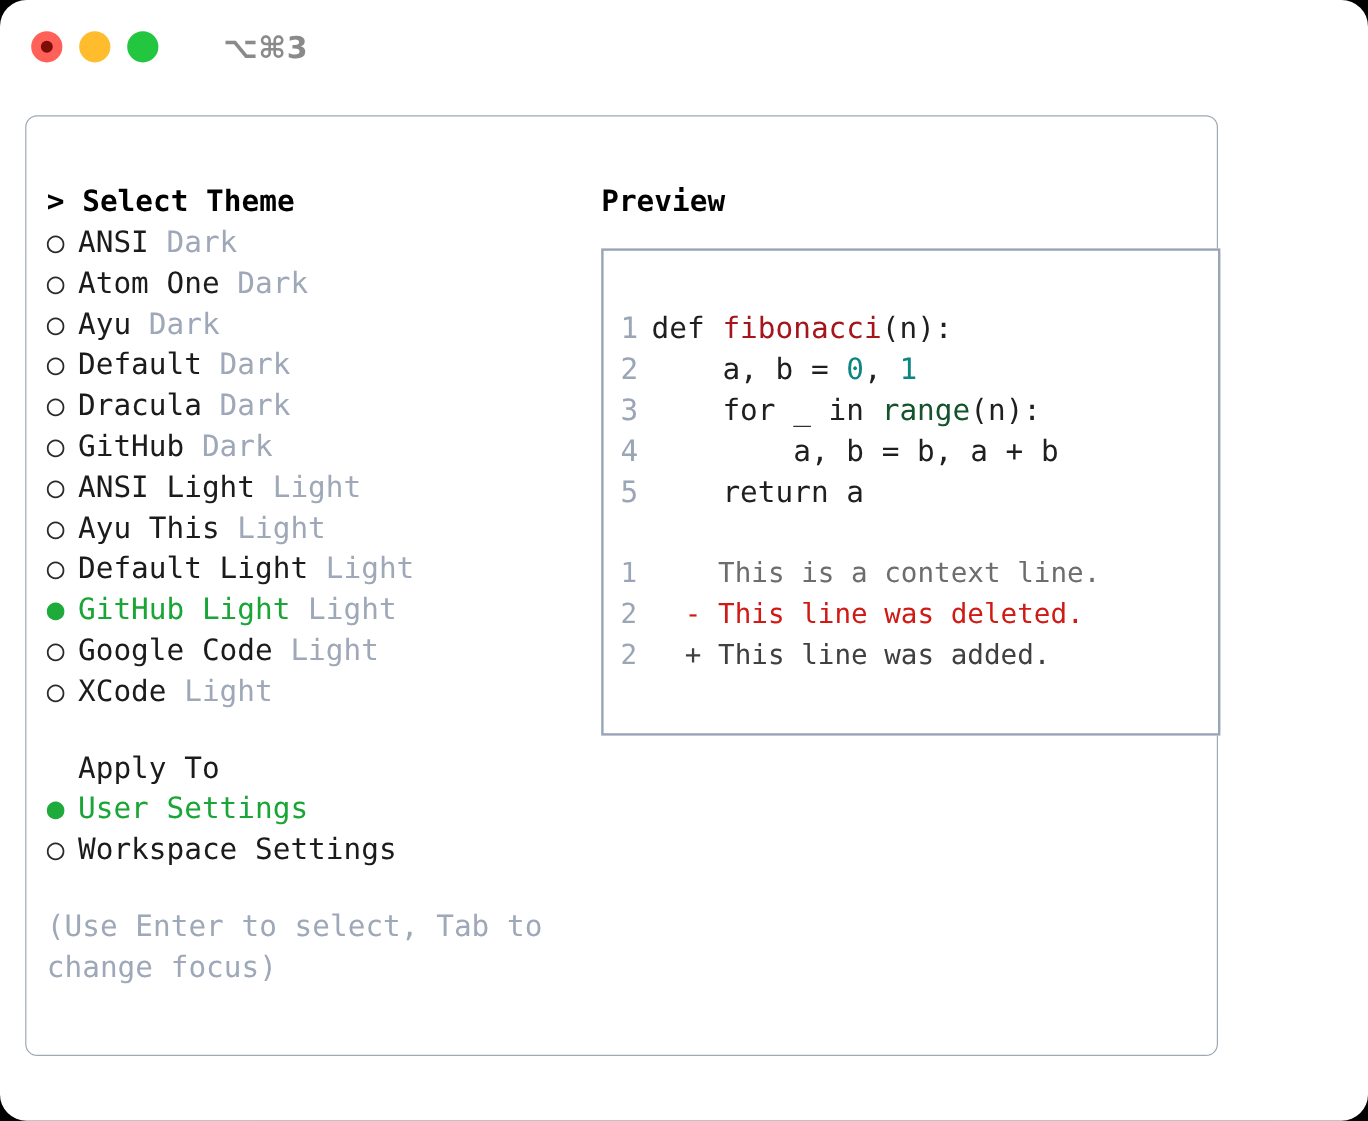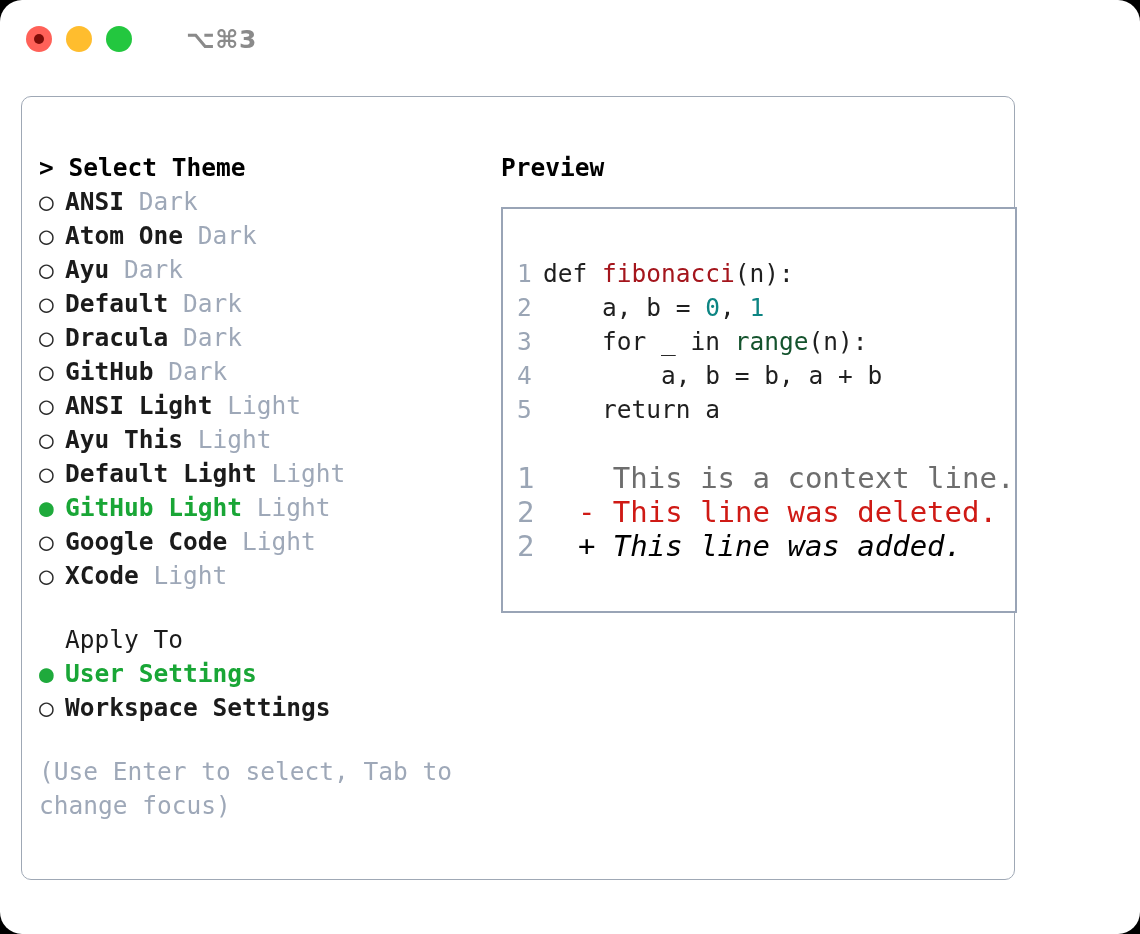--- a/index.html
+++ b/index.html
@@ -100,21 +100,21 @@
     white-space: pre;
   }
 
   .bullet {
     display: inline-block;
     width: 26px;
     color: #2a2a2a;
   }
   .bullet.sel { color: #1faa3c; }
 
-  .label       { color: #1b1b1b; font-weight: bold; }
+  .label       { color: #1b1b1b; }
   .label.sel   { color: #19a636; }
   .suffix      { color: #9ea8b8; }
 
   .section-title {
     font-size: 24.5px;
     line-height: 34px;
     white-space: pre;
     color: #1b1b1b;
     padding-left: 26px;
   }
@@ -169,27 +169,27 @@
     width: 26px;
     color: #9aa5b5;
   }
   .tok-fn   { color: #a4151c; }
   .tok-num  { color: #0d8583; }
   .tok-call { color: #14532d; }
 
   .blank-line { height: 34px; }
 
   .diff-line {
-    font-size: 29px;
+    font-size: 23px;
     line-height: 34px;
     white-space: pre;
   }
   .diff-ctx { color: #6d6d6d; }
   .diff-del { color: #cf1a15; }
-  .diff-add { color: #000000; font-style: italic; }
+  .diff-add { color: #404040; }
 </style>
 </head>
 <body>
 
 <div id="window">
 
   <div id="titlebar">
     <div class="light red"></div>
     <div class="light yellow"></div>
     <div class="light green"></div>

